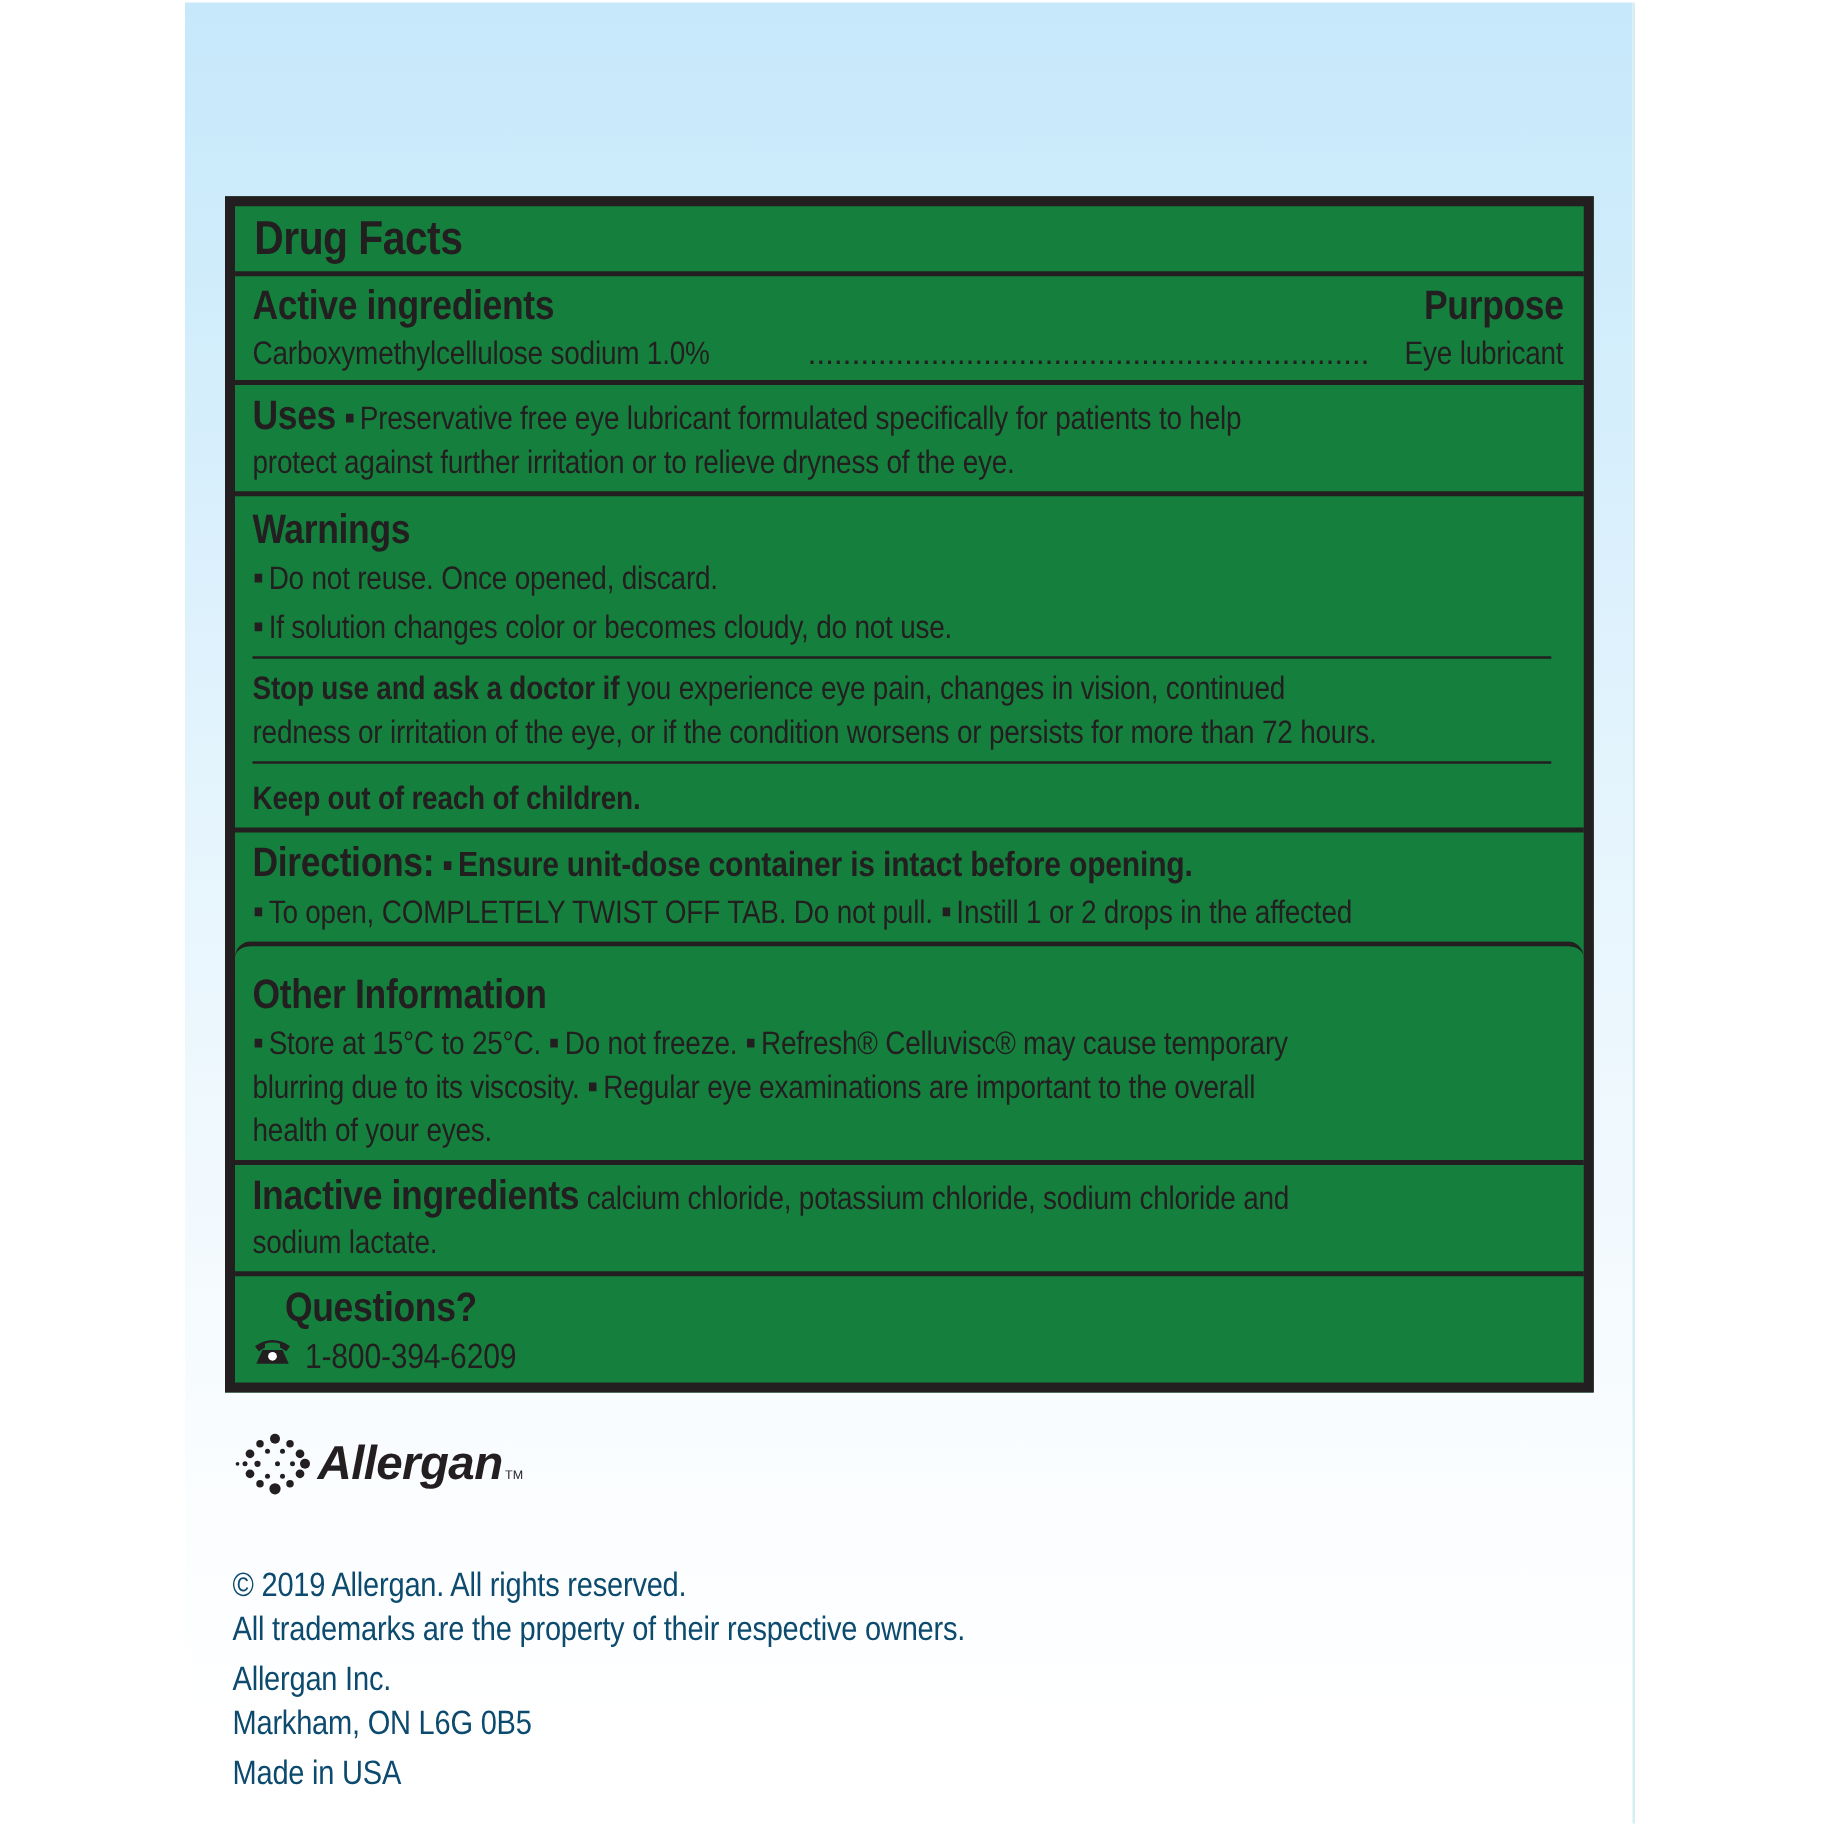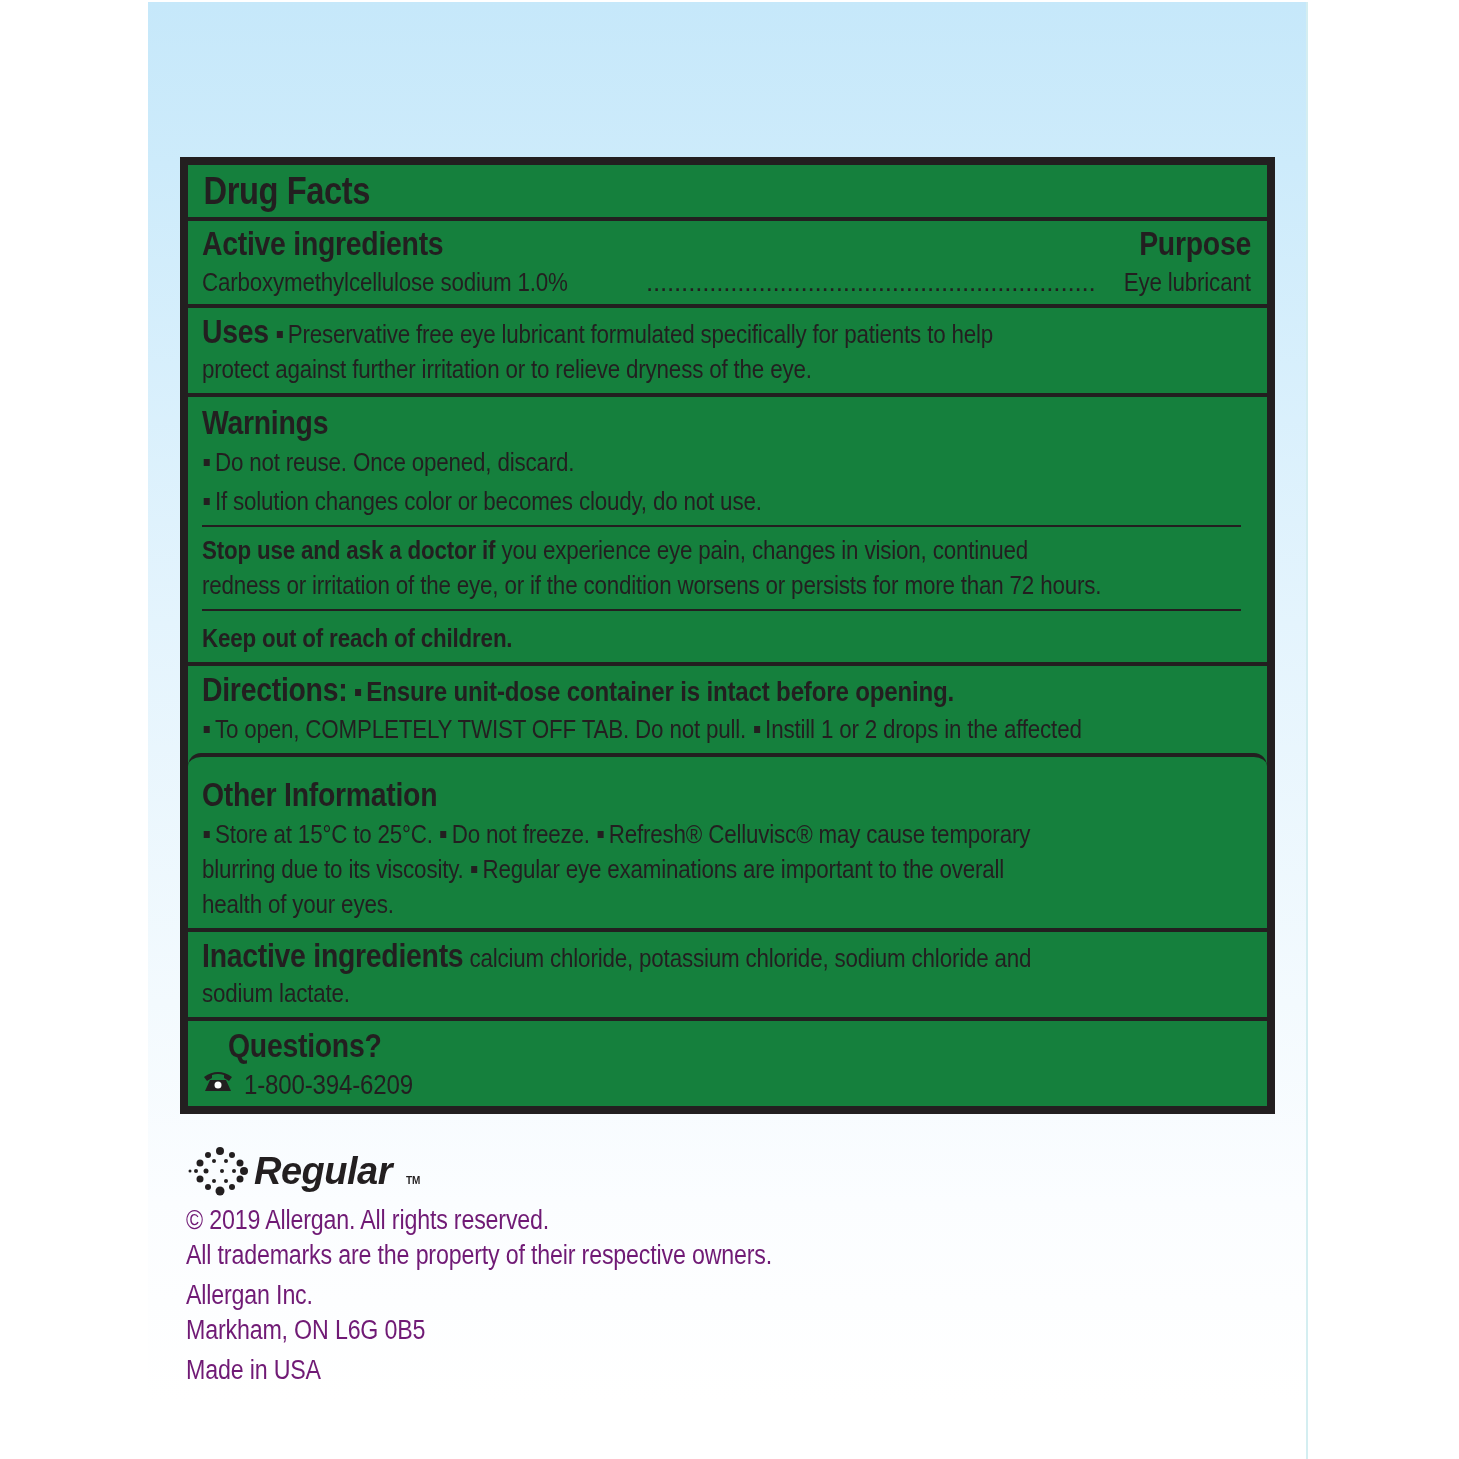--- a/index.html
+++ b/index.html
@@ -19,24 +19,24 @@
   .sec { border-top:4px solid #231f20; padding:0 16px 0 14px; }
   .sec:first-child { border-top:none; }
   .title { font-size:38px; font-weight:bold; height:52px; line-height:52px; padding-left:18px; letter-spacing:-0.5px; transform:scaleX(0.86); transform-origin:left center; }
   .hd { font-weight:bold; font-size:33px; letter-spacing:-0.3px; }
   .txt { font-size:26px; line-height:35px; letter-spacing:-0.2px; }
   .cond { display:inline-block; transform:scaleX(0.86); transform-origin:left center; white-space:nowrap; }
   .row { display:flex; justify-content:space-between; align-items:baseline; }
   .dots { flex:1; overflow:hidden; white-space:nowrap; margin:0 6px; color:#231f20; }
   .bullet { display:inline-block; width:7px; height:7px; background:#231f20; vertical-align:middle; margin:0 6px 4px 2px; }
   .rule { border-top:2px solid #231f20; margin:6px 10px 6px 0; }
-  .foot { position:absolute; left:186px; font-size:27px; letter-spacing:-0.2px; color:#701a75; }
+  .foot { position:absolute; left:186px; font-size:27px; letter-spacing:-0.2px; color:#0c4a6e;margin-top:48px; }
   .logo { position:absolute; left:186px; top:1145px; display:flex; align-items:center; }
   .logo-word { font-size:38px; font-weight:bold; font-style:italic; letter-spacing:-0.5px; }
-  .tm { font-size:10px; font-weight:bold; margin-left:14px; margin-top:18px; }
+  .tm { font-size:10px; font-weight:normal; margin-left:2px; margin-top:18px; }
 </style>
 </head>
 <body>
 
 <div class="panel"></div>
 
 <div class="facts">
 
   <div class="sec" style="padding:0;">
     <div class="title">Drug Facts</div>
@@ -122,21 +122,21 @@
         <circle cx="14" cy="34" r="3.5"></circle>
           <circle cx="28" cy="36" r="2"></circle>
           <circle cx="40" cy="36" r="2"></circle>
           <circle cx="54" cy="34" r="3.5"></circle>
         <circle cx="22" cy="42" r="3"></circle>
           <circle cx="46" cy="42" r="3"></circle>
           <circle cx="34" cy="46" r="4.5"></circle>
       </g>
     </svg>
   </span>
-  <span class="logo-word">Regular</span>
+  <span class="logo-word">Allergan</span>
   <span class="tm">TM</span>
 </div>
 
 <div class="foot" style="top:1205px;"><span class="cond">© 2019 Allergan. All rights reserved.</span></div>
 <div class="foot" style="top:1240px;"><span class="cond">All trademarks are the property of their respective owners.</span></div>
 <div class="foot" style="top:1280px;"><span class="cond">Allergan Inc.</span></div>
 <div class="foot" style="top:1315px;"><span class="cond">Markham, ON L6G 0B5</span></div>
 <div class="foot" style="top:1355px;"><span class="cond">Made in USA</span></div>
 
 </body></html>

